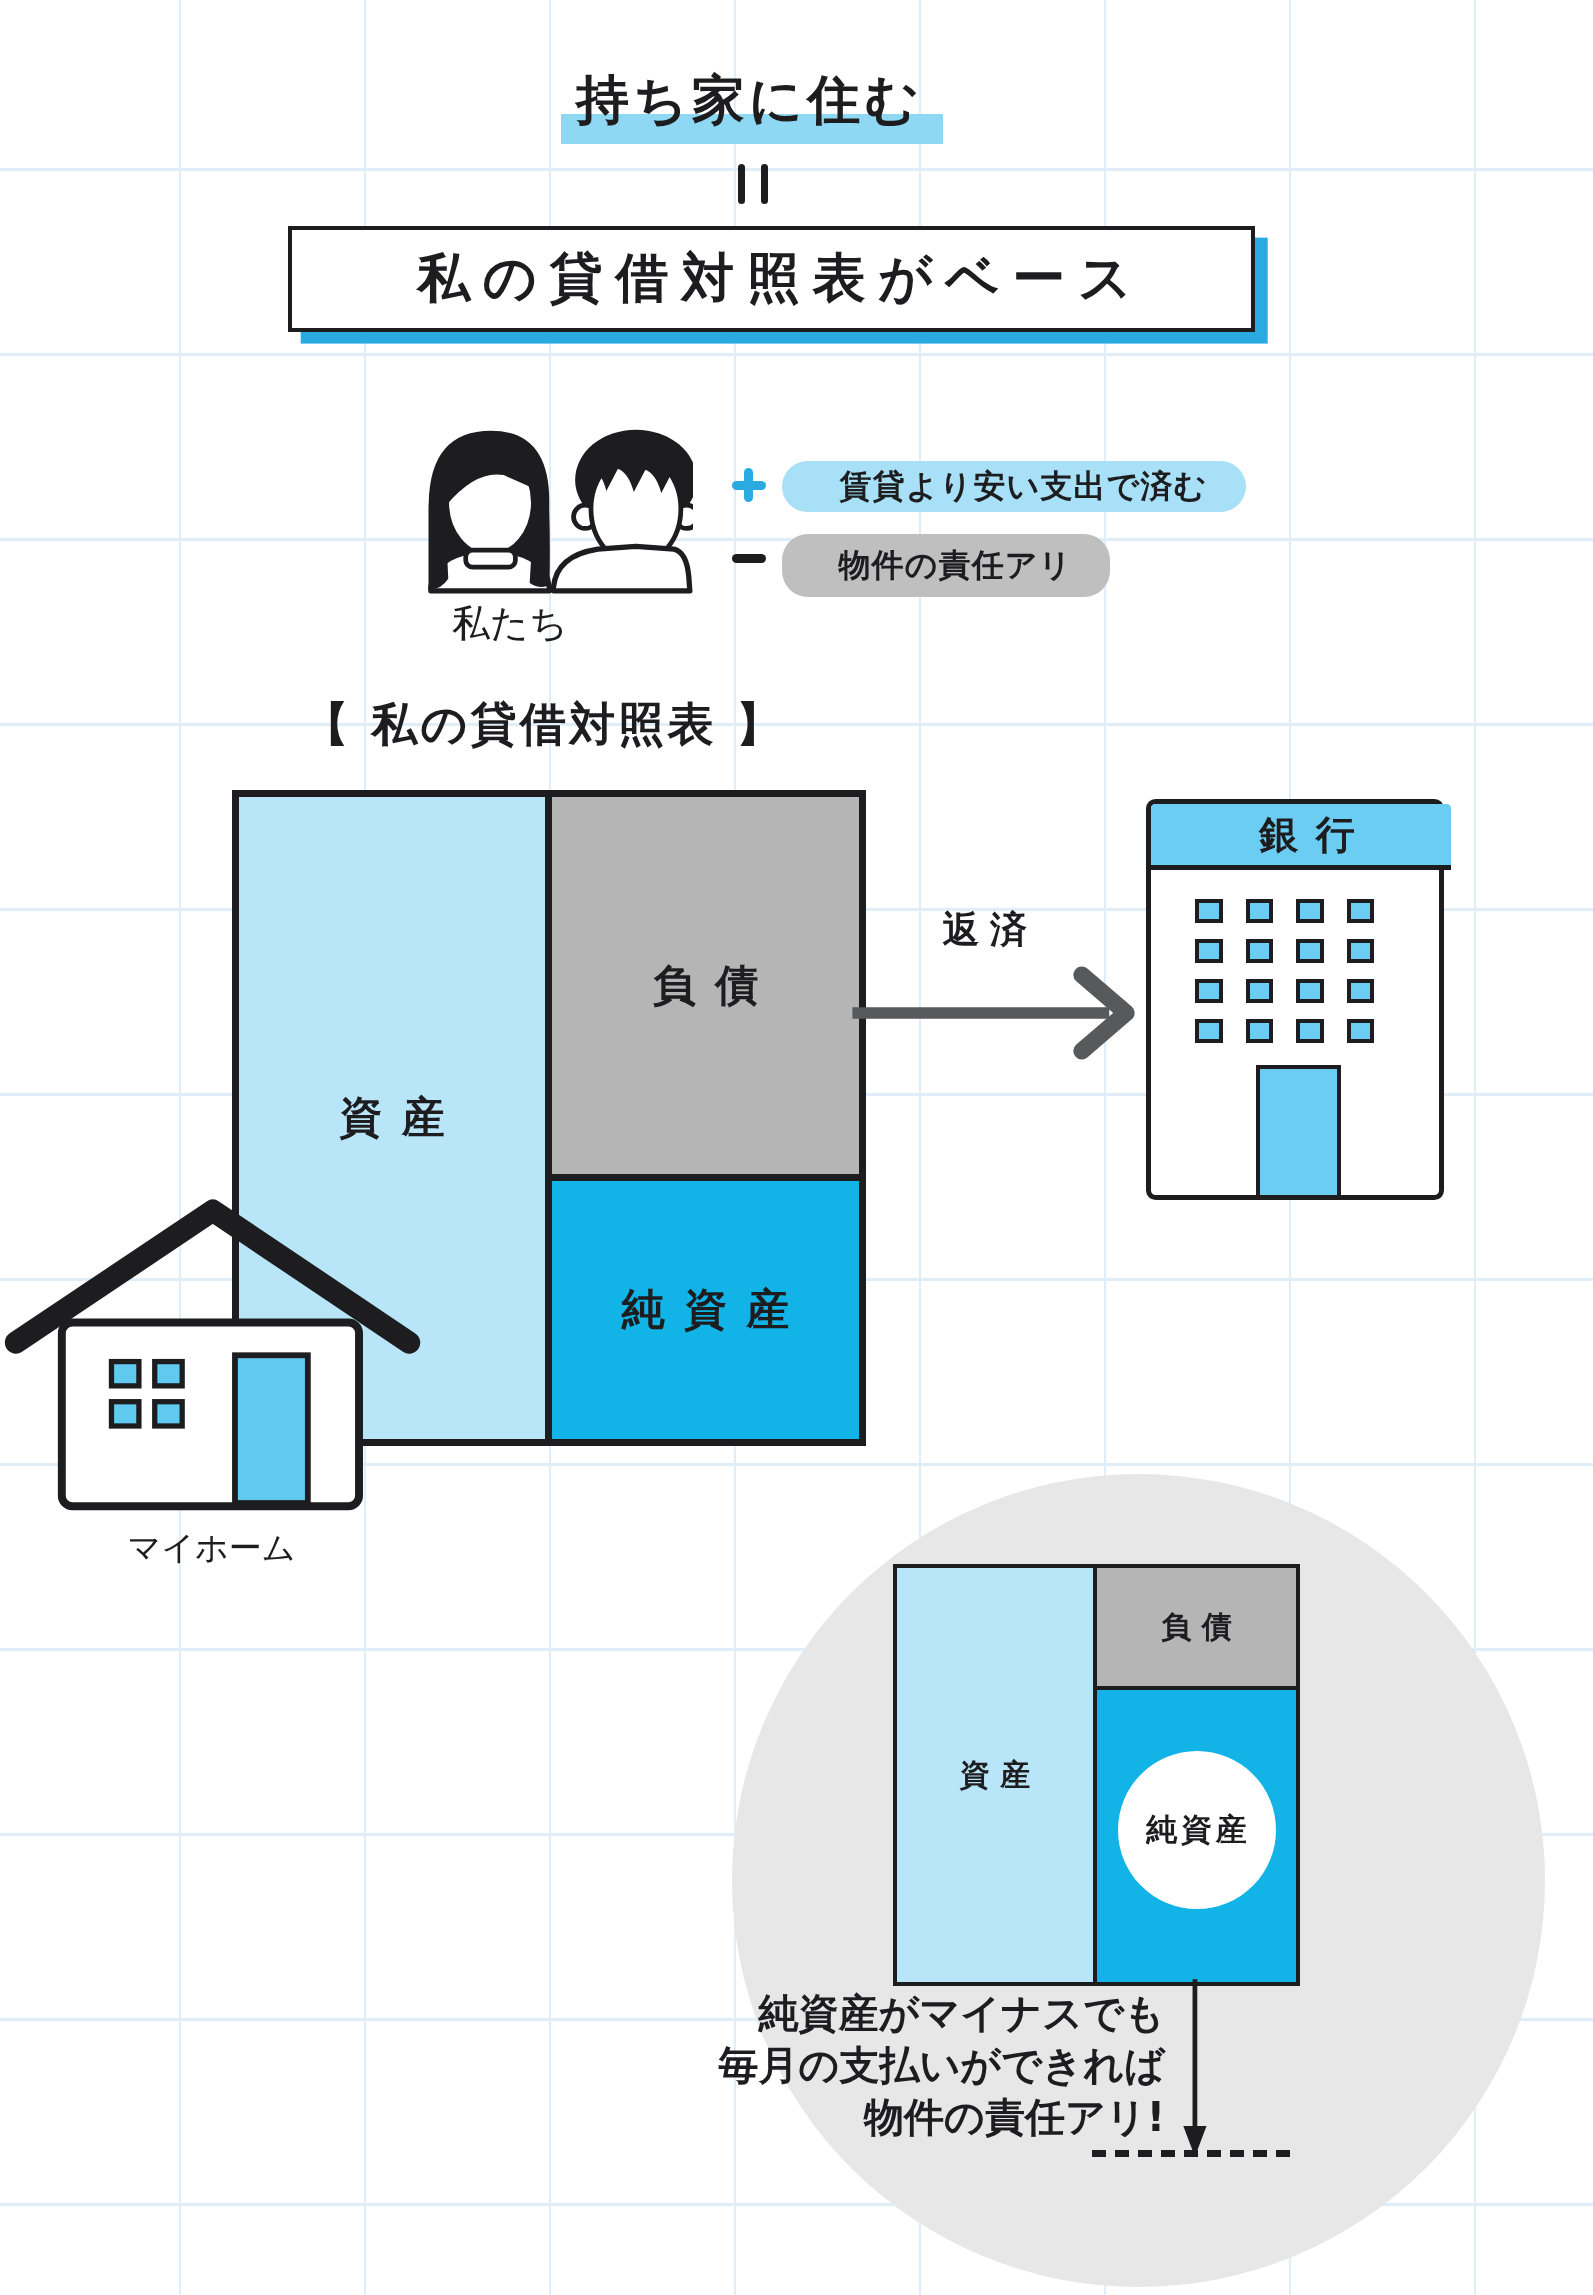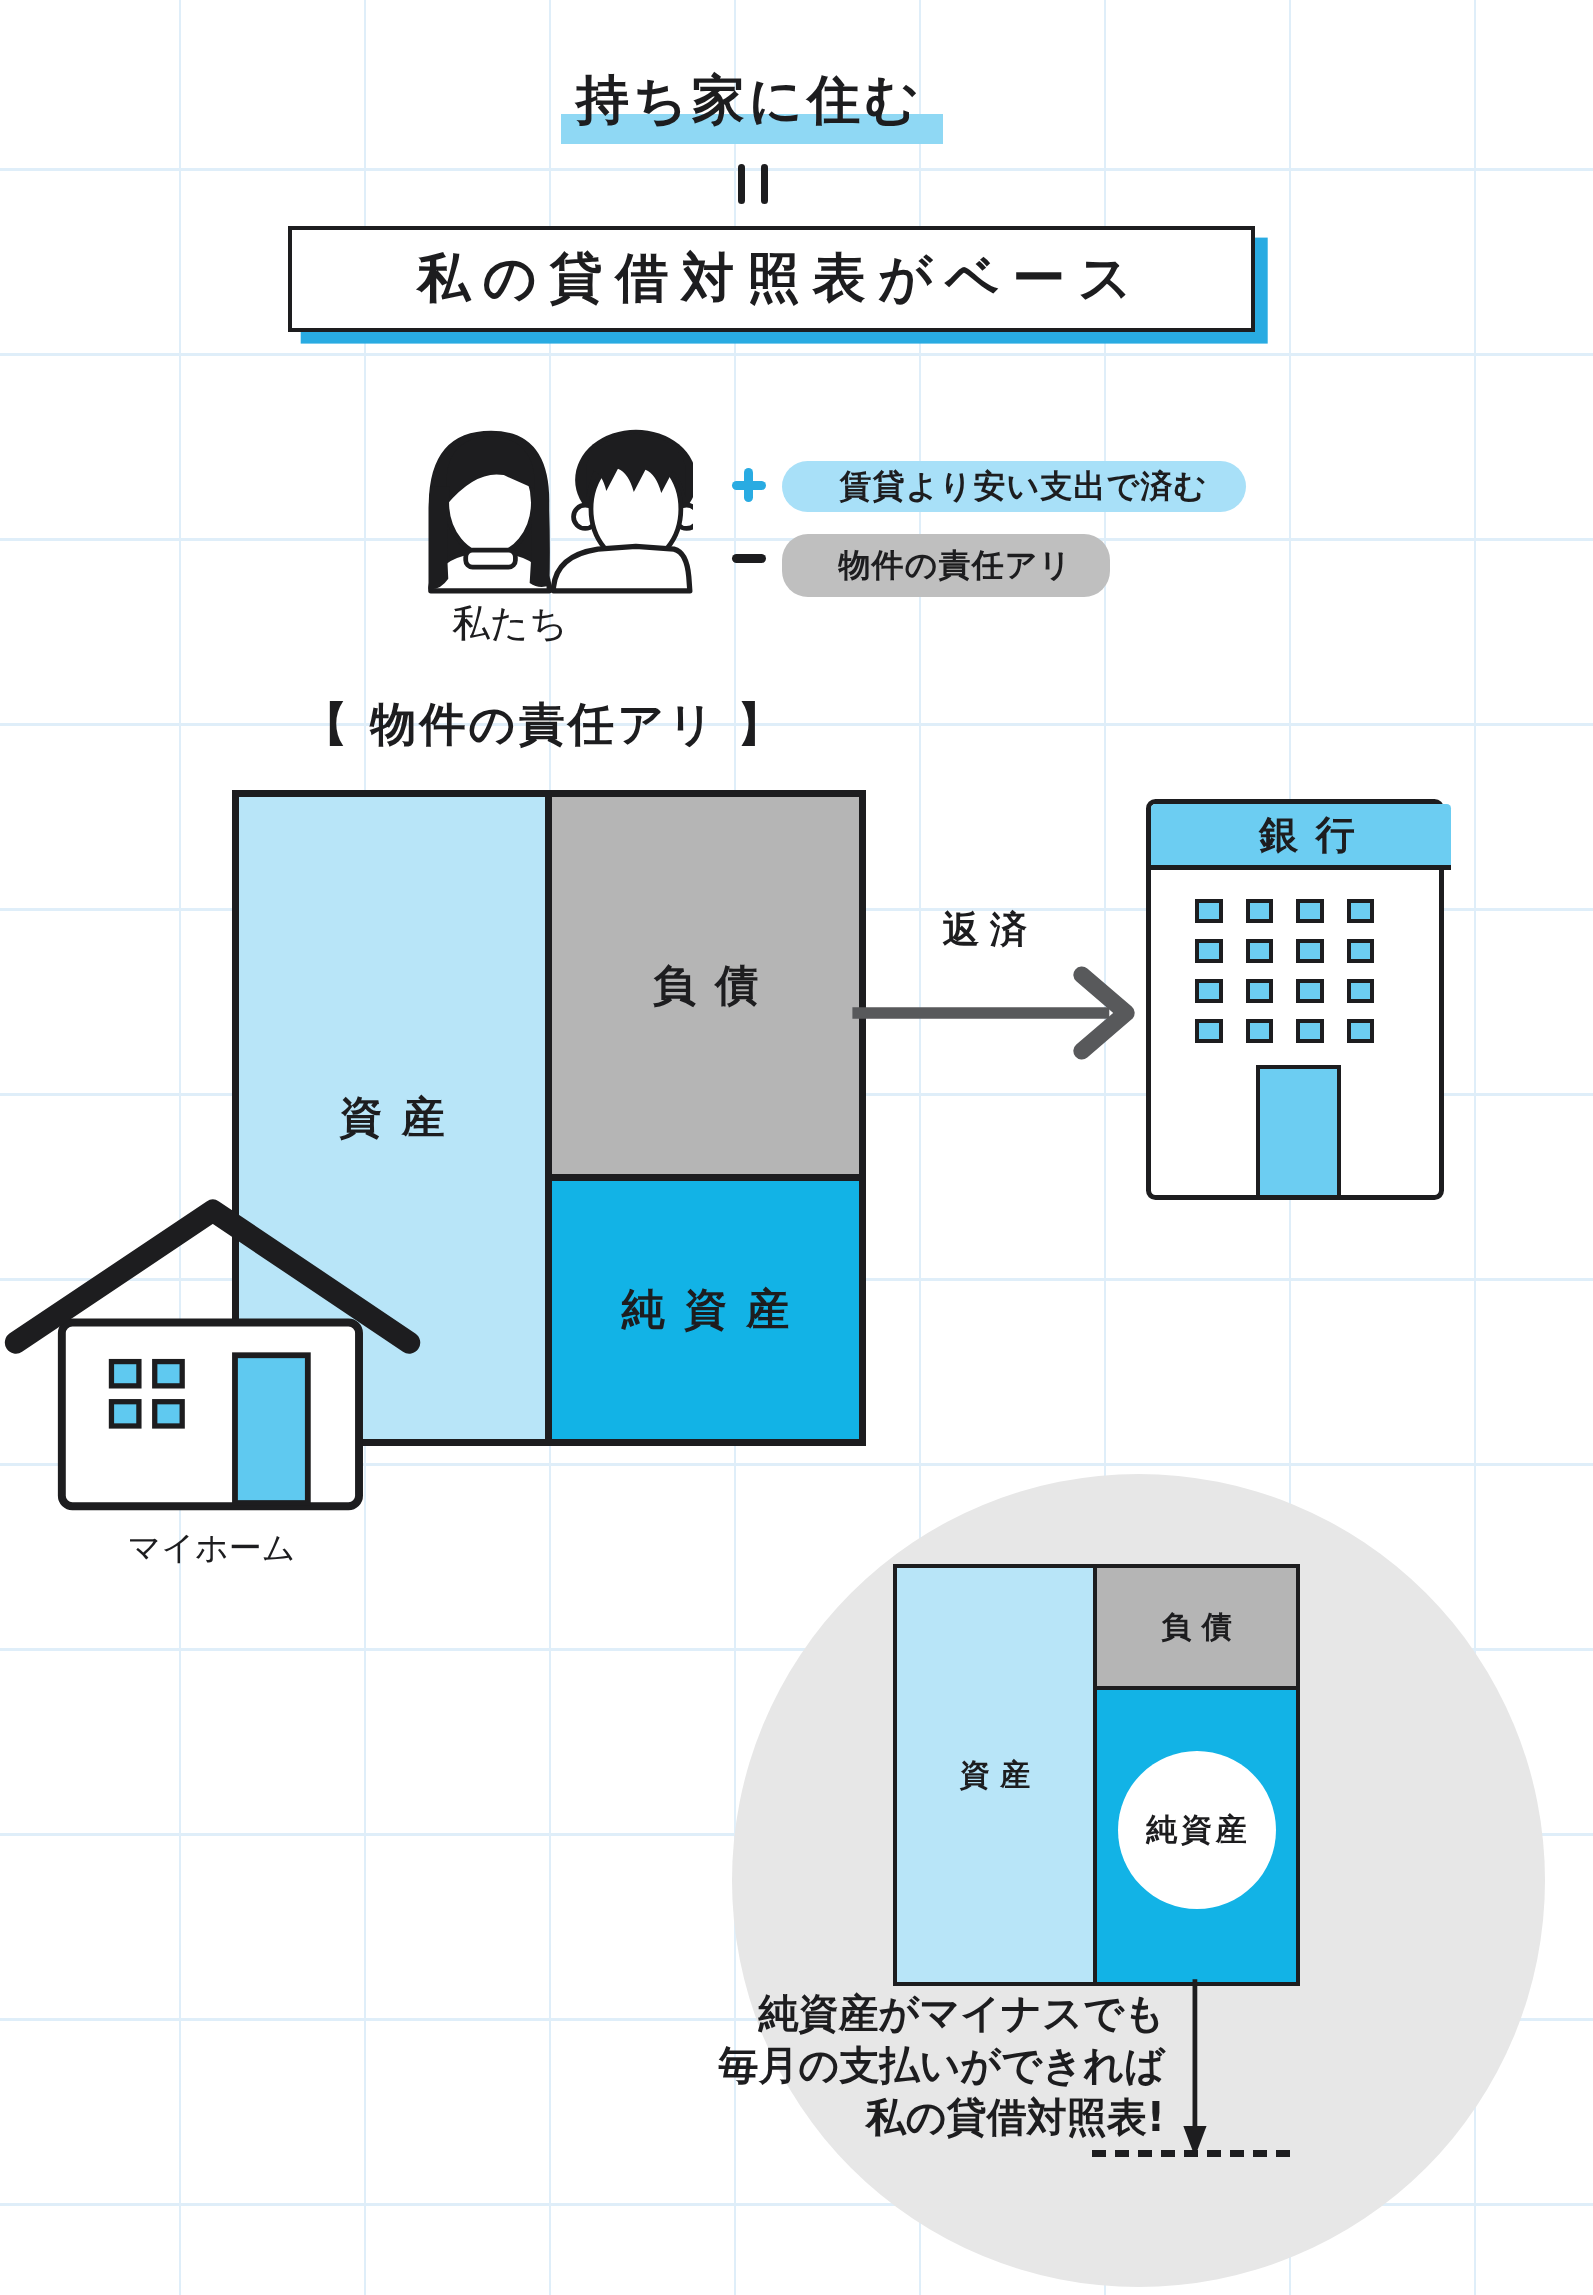--- a/index.html
+++ b/index.html
@@ -122,21 +122,21 @@
     </g>
   </svg>
   <div class="abs couple-label">私たち</div>
 
   <div class="abs plus-h"></div>
   <div class="abs plus-v"></div>
   <div class="abs pill pill-pro center">賃貸より安い支出で済む</div>
   <div class="abs minus-h"></div>
   <div class="abs pill pill-con center">物件の責任アリ</div>
 
-  <div class="abs bs-heading">【 物件の責任アリ 】</div>
+  <div class="abs bs-heading">【 私の貸借対照表 】</div>
   <div class="abs main-bs">
     <div class="col-assets">
       <span class="bs-label">資産</span>
     </div>
     <div class="col-right">
       <div class="cell-liab">
         <span class="bs-label">負債</span>
       </div>
       <div class="cell-net">
         <span class="bs-label">純資産</span>
@@ -197,21 +197,21 @@
         <div class="net-circle">
           <span class="small-label">純資産</span>
         </div>
       </div>
     </div>
   </div>
 
   <div class="abs note-text">
     <div>純資産がマイナスでも</div>
     <div>毎月の支払いができれば</div>
-    <div>私の貸借対照表!</div>
+    <div>物件の責任アリ!</div>
   </div>
 
   <svg class="abs down-arrow" viewBox="0 0 130 352">
     <line x1="62" y1="8" x2="62" y2="290" stroke="#1D1D1F" stroke-width="9"></line>
     <polygon points="62,344 40,286 84,286" fill="#1D1D1F"></polygon>
   </svg>
   <div class="abs dashed-line"></div>
 
 </div>
 

